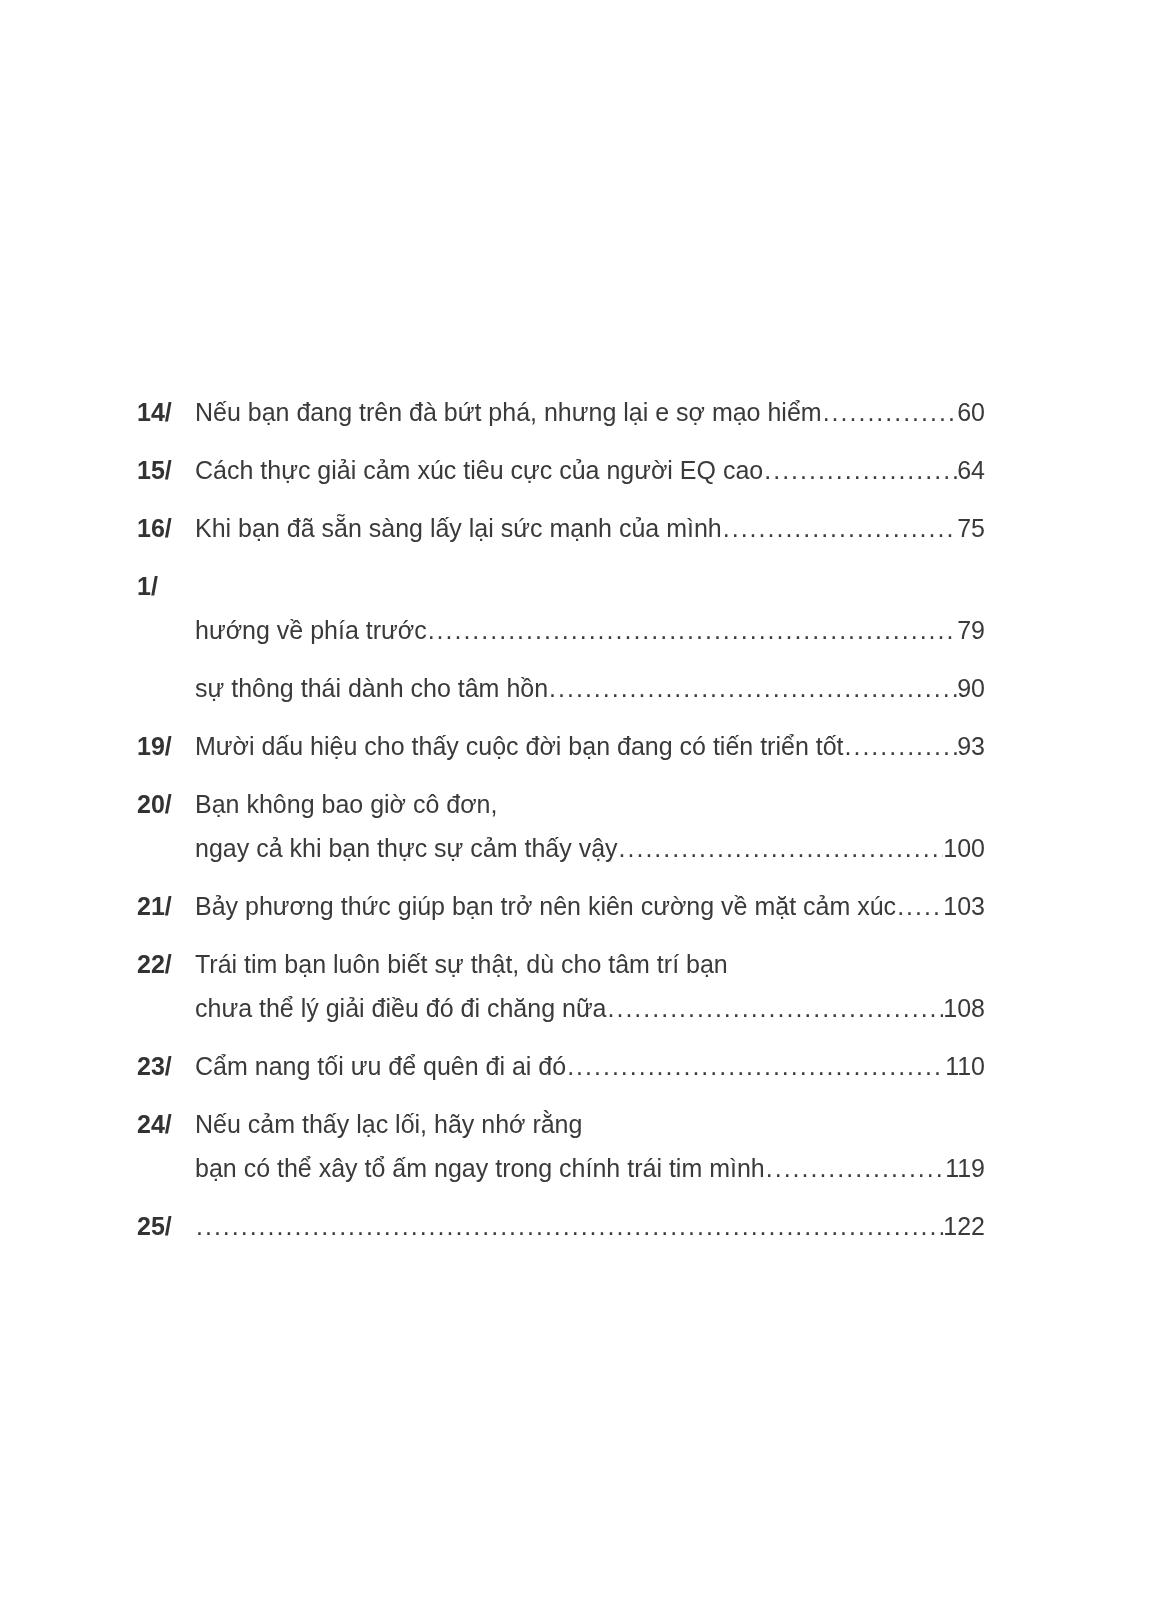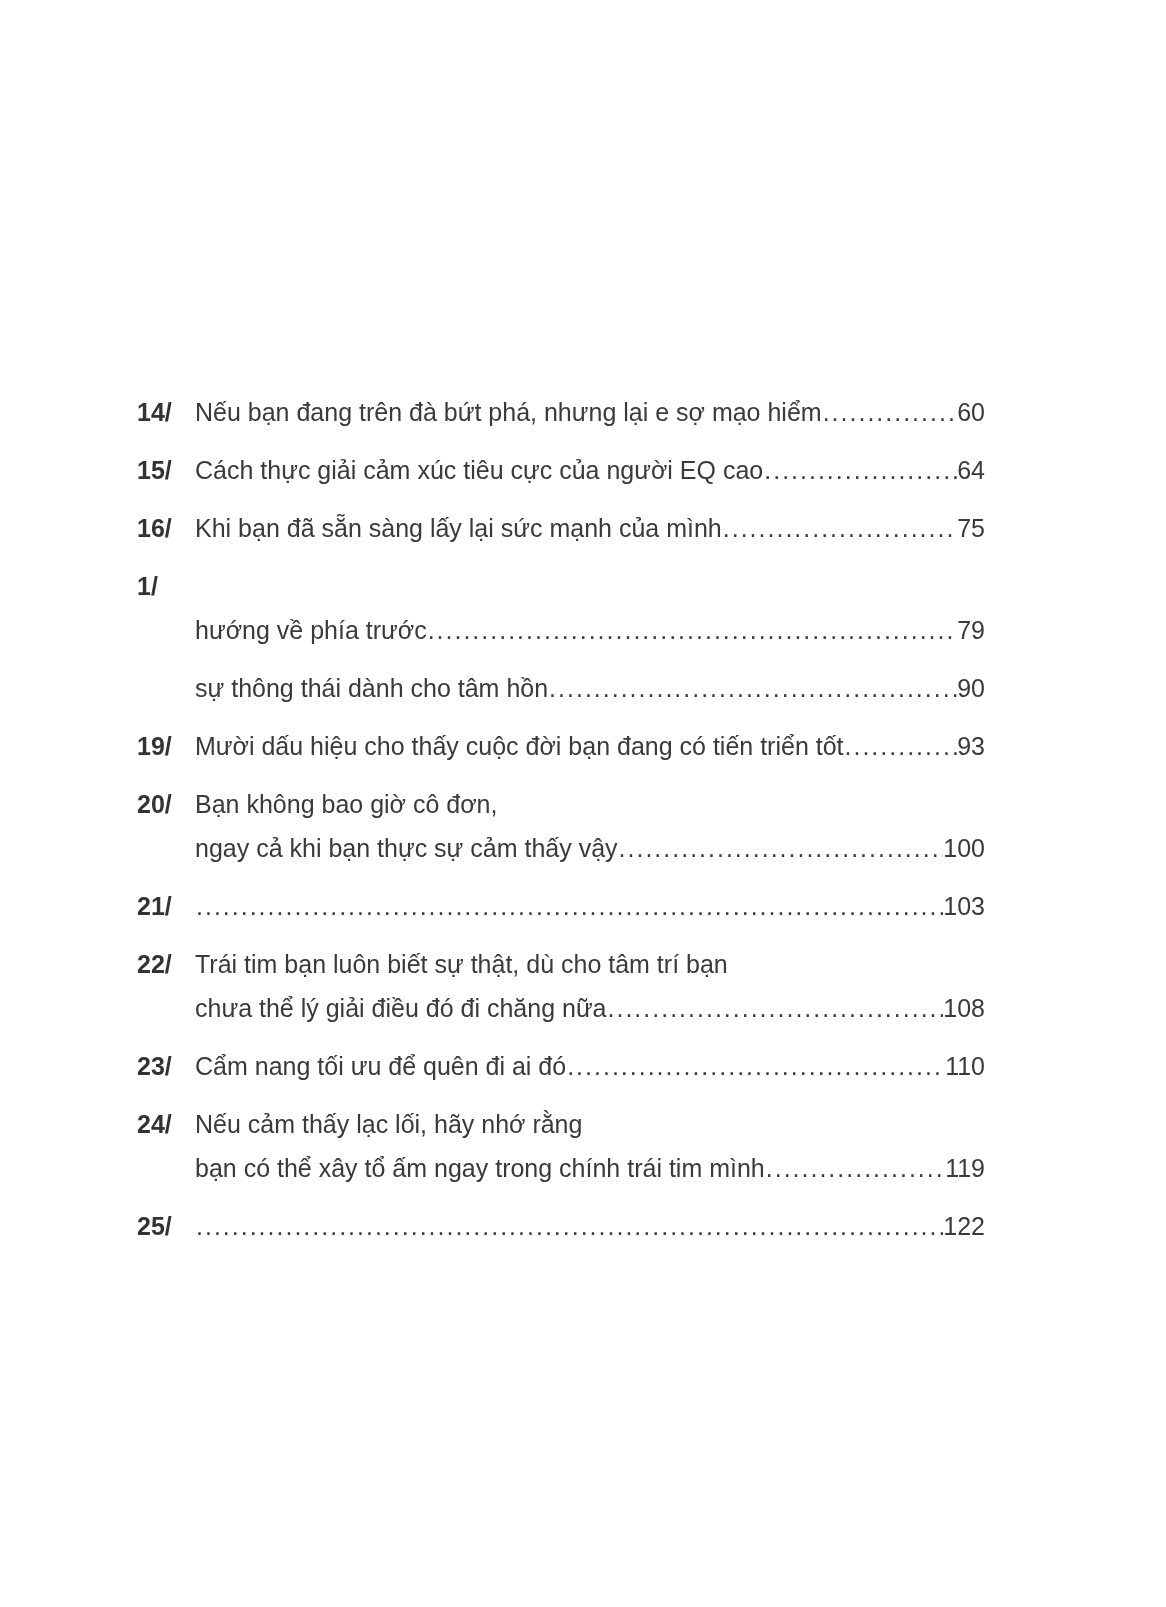--- a/index.html
+++ b/index.html
@@ -123,20 +123,21 @@
         </div>
         <div class="row cont">
           <span class="txt">ngay cả khi bạn thực sự cảm thấy vậy</span>
           <span class="dots">................................................................................................................................................................</span>
           <span class="pg">100</span>
         </div>
       </div>
       <div class="entry">
         <div class="row first">
           <span class="num">21/</span>
+          <span class="txt">Bảy phương thức giúp bạn trở nên kiên cường về mặt cảm xúc</span>
           <span class="dots">................................................................................................................................................................</span>
           <span class="pg">103</span>
         </div>
       </div>
       <div class="entry">
         <div class="row first">
           <span class="num">22/</span>
           <span class="txt">Trái tim bạn luôn biết sự thật, dù cho tâm trí bạn</span>
         </div>
         <div class="row cont">

